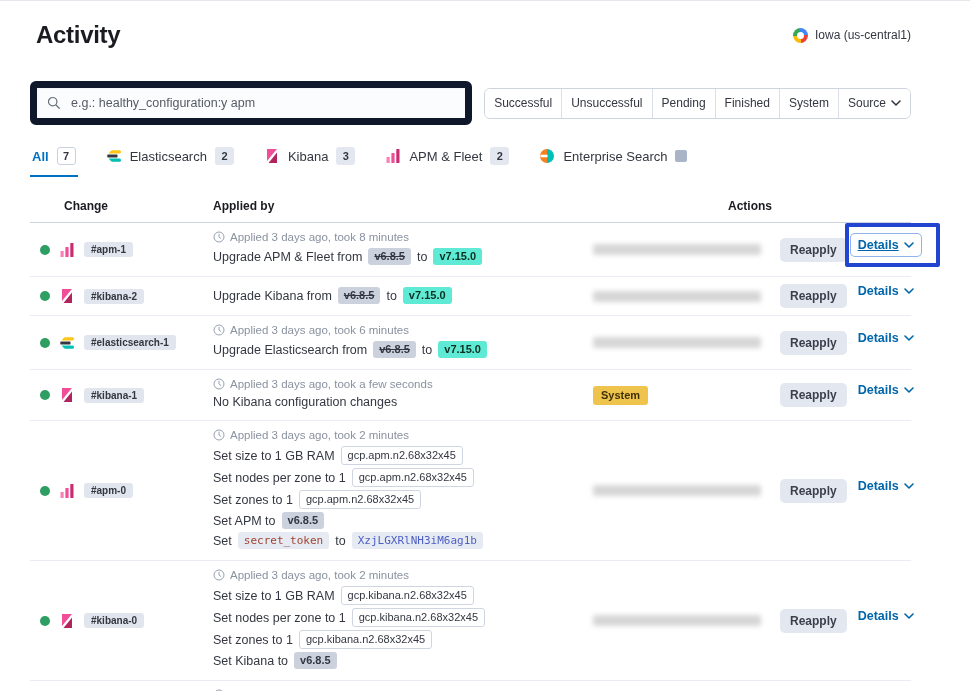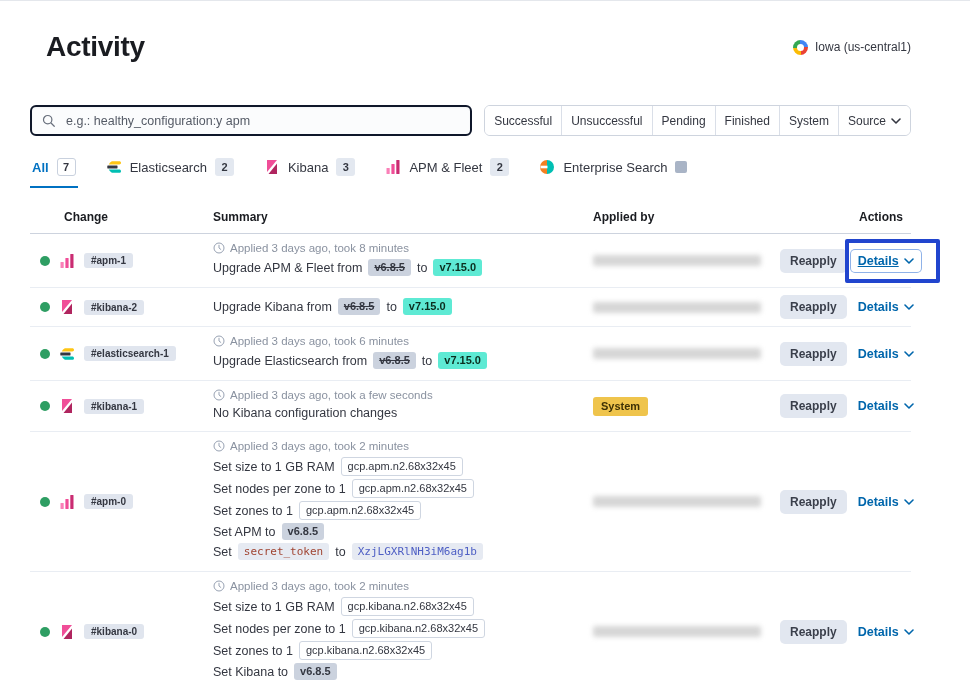--- a/index.html
+++ b/index.html
@@ -3,30 +3,30 @@
 <meta charset="utf-8">
 <style>
   *{box-sizing:border-box}
   html,body{margin:0;padding:0}
   body{width:970px;height:691px;overflow:hidden;background:#fff;color:#343741;
        font-family:"Liberation Sans",sans-serif;border-top:1px solid #E4E7EC}
   .page{width:881px;margin-left:30px}
 
   
   .topbar{display:flex;justify-content:space-between;align-items:center;padding-top:14px}
-  h1{font-size:28px;font-weight:700;color:#1A1C21;margin:16px;letter-spacing:-.3px}
+  h1{font-size:24px;font-weight:700;color:#1A1C21;margin:6px;letter-spacing:-.3px}
   .region{display:flex;align-items:center;gap:7px;font-size:12px;color:#343741;cursor:pointer}
   .gcp-logo{width:15px;height:15px;border-radius:50%;flex:none;position:relative;
     background:conic-gradient(#4285F4 0 25%,#EA4335 25% 50%,#FBBC05 50% 75%,#34A853 75% 100%)}
   .gcp-logo::after{content:"";position:absolute;inset:4px;background:#fff;border-radius:50%}
 
   
   .controls{display:flex;align-items:center;margin-top:26px}
-  .searchbox{flex:1;display:flex;align-items:center;gap:8px;height:31px;margin-right:12px;
-    border:2px solid #0f172a;border-radius:6px;background:#FBFCFD;padding:0 10px;
+  .searchbox{flex:1;display:flex;align-items:center;gap:8px;height:44px;margin-right:12px;
+    border:7px solid #0f172a;border-radius:6px;background:#FBFCFD;padding:0 10px;
     box-shadow:inset 0 1px 2px rgba(0,0,0,.04)}
   .searchbox input{flex:1;border:0;outline:0;background:transparent;font-size:12.5px;color:#343741;font-family:inherit}
   .searchbox input::placeholder{color:#555B66}
   .filter-group{flex:none;display:flex;height:31px;border:1px solid #CED4DE;border-radius:6px;background:#fff;overflow:hidden}
   .filter-btn{display:flex;align-items:center;gap:5px;padding:0 9px;border:0;border-right:1px solid #DADFE8;
     background:#fff;font-size:12px;color:#343741;font-family:inherit;font-weight:500;cursor:pointer;white-space:nowrap}
   .filter-btn:last-child{border-right:0}
   .filter-btn .chev{color:#343741}
 
   
@@ -61,21 +61,21 @@
   .badge.strike{background:#CBD2DE;color:#343741;text-decoration:line-through}
   .badge.success{background:#5eead4;color:#0B2E1F}
   .badge.grey{background:#CBD2DE;color:#343741}
   .badge.hollow{background:#fff;border:1px solid #CFD6E1;color:#343741;font-weight:400}
   .badge.code{background:#E6EAF2;font-family:"DejaVu Sans Mono",monospace;font-weight:500}
   .badge.code.red{color:#A04432}
   .badge.code.blue{color:#4E5FC4}
   .badge.warn{background:#EFC44C;color:#3E3105;padding:2px 8px}
   .cell.applied{padding-left:8px}
   .redacted{display:block;width:168px;height:11px;border-radius:2px;background:#D6D6D6;filter:blur(2.5px)}
-  .cell.actions{display:flex;align-items:center;justify-content:flex-end;gap:11px;padding-right:8px}
+  .cell.actions{display:flex;align-items:flex-start;justify-content:flex-end;gap:11px;padding-right:8px}
   .reapply{background:#E2E7F0;color:#3A3F4B;border:0;border-radius:5px;padding:5px 10px;font-size:12px;
     font-weight:600;font-family:inherit;cursor:pointer;white-space:nowrap}
   .details-wrap{position:relative;display:inline-flex}
   .details{display:inline-flex;align-items:center;gap:5px;background:none;border:0;padding:0;color:#0066AC;
     font-size:12.5px;font-weight:600;font-family:Liberation Sans, sans-serif;cursor:pointer;white-space:nowrap}
   .details .chev{display:inline-flex;color:#0066AC}
   .details-wrap.highlighted .details{text-decoration:underline;box-shadow:0 0 0 1px #8FB2E8;border-radius:4px;
     padding:4px 7px;margin:-4px -7px}
   .annotation{position:absolute;left:-13px;right:-26px;top:-15px;bottom:-15px;border:4px solid #2145CE;
     border-radius:2px;pointer-events:none}
@@ -177,21 +177,20 @@
           </svg>
         </span>
         <span>Enterprise Search</span>
         <span class="tab-count empty"></span>
       </button>
     </div>
 
   <div class="table">
     <div class="thead">
       <div class="th change">Change</div>
-      <div class="th summary">Summary</div>
       <div class="th applied">Applied by</div>
       <div class="th actions">Actions</div>
     </div>
     <div id="rows">
         <div class="row">
           <div class="cell change">
             <span class="dot"></span>
             <span class="picon">
               <svg width="16" height="16" viewBox="0 0 16 16">
                 <rect x="1.5" y="9" width="3.2" height="6" rx=".6" fill="#FA80B8"></rect>

